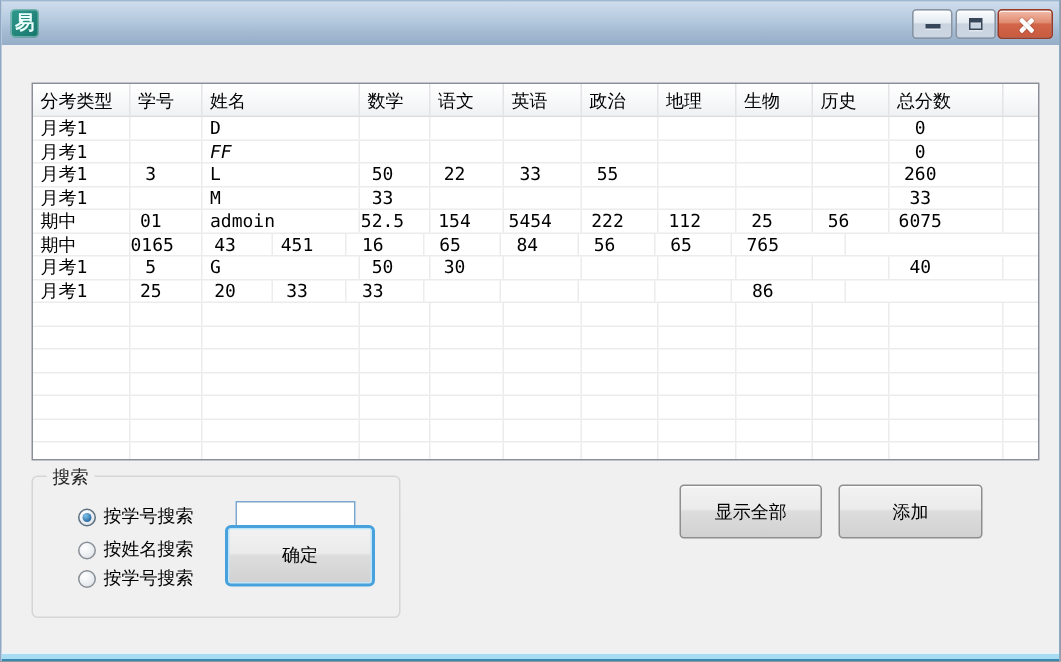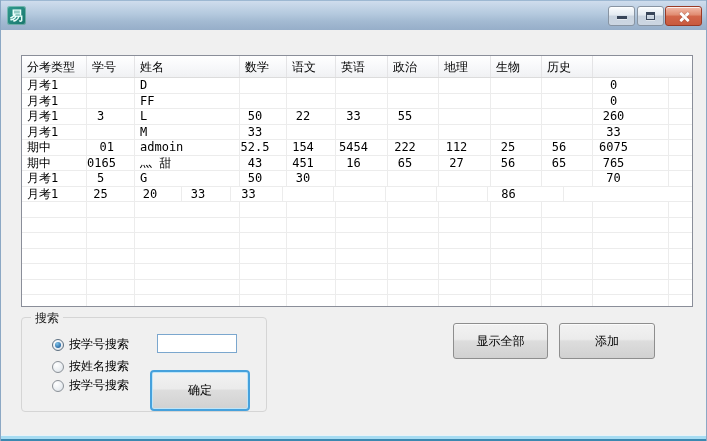--- a/index.html
+++ b/index.html
@@ -61,21 +61,21 @@
   .radio-dot.selected::after{content:"";position:absolute;left:2px;top:2px;width:6px;height:6px;border-radius:50%;
     background:radial-gradient(circle at 35% 30%,#7fc2e8 0%,#2f6fa8 70%,#1d4e7d 100%);}
   .search-input{position:absolute;left:135px;top:16px;width:80px;height:19px;box-sizing:border-box;
     border:1px solid #7ba7ce;background:#fff;font:12px "DejaVu Sans Mono","Liberation Mono",monospace;
     padding:0 3px;outline:none;}
   
   .btn{position:absolute;box-sizing:border-box;border:1px solid #8e8e8e;border-radius:3px;
     background:linear-gradient(#f2f2f2,#ebebeb 45%,#dddddd 50%,#d1d1d1);
     font-family:"DejaVu Sans","Liberation Sans",sans-serif;font-size:12px;color:#000;
     box-shadow:inset 0 1px 0 #fbfbfb;cursor:default;}
-  .btn.confirm{left:128px;top:52px;width:100px;height:41px;border:2px solid #46a1dc;border-radius:4px;
+  .btn.confirm{left:128px;top:32px;width:100px;height:41px;border:2px solid #46a1dc;border-radius:4px;
     box-shadow:inset 0 0 0 1px #bfe5f8, inset 0 1px 0 #ffffff;}
   .btn.show-all{left:452px;top:323px;width:95px;height:36px;}
   .btn.add{left:558px;top:323px;width:96px;height:36px;}
   
   .bottom-border{position:absolute;left:0;right:0;bottom:0;height:6px;
     background:linear-gradient(to bottom,#e8f3f9 0,#e8f3f9 1px,#a7dcf2 1px,#a7dcf2 4px,#3b88b0 4px,#3b88b0 6px);}
 </style>
 </head>
 <body>
 
@@ -99,41 +99,42 @@
         <div class="h-cell" style="width: 65px;">分考类型</div>
         <div class="h-cell" style="width: 48px;">学号</div>
         <div class="h-cell" style="width: 105px;">姓名</div>
         <div class="h-cell" style="width: 47px;">数学</div>
         <div class="h-cell" style="width: 49px;">语文</div>
         <div class="h-cell" style="width: 52px;">英语</div>
         <div class="h-cell" style="width: 51px;">政治</div>
         <div class="h-cell" style="width: 52px;">地理</div>
         <div class="h-cell" style="width: 51px;">生物</div>
         <div class="h-cell" style="width: 51px;">历史</div>
+        <div class="h-cell" style="width: 76px;">总分数</div>
         <div class="h-cell h-fill"></div>
       </div>
     <div id="lvBody">
         <div class="lv-row">
           <div class="lv-cell c-left" style="width: 65px;">月考1</div>
           <div class="lv-cell c-id" style="width: 48px;"></div>
           <div class="lv-cell c-name" style="width: 105px;">D</div>
           <div class="lv-cell c-num" style="width: 47px;"></div>
           <div class="lv-cell c-num" style="width: 49px;"></div>
           <div class="lv-cell c-num" style="width: 52px;"></div>
           <div class="lv-cell c-num" style="width: 51px;"></div>
           <div class="lv-cell c-num" style="width: 52px;"></div>
           <div class="lv-cell c-num" style="width: 51px;"></div>
           <div class="lv-cell c-num" style="width: 51px;"></div>
           <div class="lv-cell c-total" style="width: 76px;">0</div>
           <div class="lv-cell c-fill"></div>
         </div>
         <div class="lv-row">
           <div class="lv-cell c-left" style="width: 65px;">月考1</div>
           <div class="lv-cell c-id" style="width: 48px;"></div>
-          <div class="lv-cell c-name" style="width: 105px;">FF</div>
+          <div class="lv-cell c-name" style="width: 105px; font-style: italic;">FF</div>
           <div class="lv-cell c-num" style="width: 47px;"></div>
           <div class="lv-cell c-num" style="width: 49px;"></div>
           <div class="lv-cell c-num" style="width: 52px;"></div>
           <div class="lv-cell c-num" style="width: 51px;"></div>
           <div class="lv-cell c-num" style="width: 52px;"></div>
           <div class="lv-cell c-num" style="width: 51px;"></div>
           <div class="lv-cell c-num" style="width: 51px;"></div>
           <div class="lv-cell c-total" style="width: 76px;">0</div>
           <div class="lv-cell c-fill"></div>
         </div>
@@ -160,58 +161,57 @@
           <div class="lv-cell c-num" style="width: 52px;"></div>
           <div class="lv-cell c-num" style="width: 51px;"></div>
           <div class="lv-cell c-num" style="width: 52px;"></div>
           <div class="lv-cell c-num" style="width: 51px;"></div>
           <div class="lv-cell c-num" style="width: 51px;"></div>
           <div class="lv-cell c-total" style="width: 76px;">33</div>
           <div class="lv-cell c-fill"></div>
         </div>
         <div class="lv-row">
           <div class="lv-cell c-left" style="width: 65px;">期中</div>
-          <div class="lv-cell c-id" style="width: 48px; text-align: right;">01</div>
+          <div class="lv-cell c-id" style="width: 48px;">01</div>
           <div class="lv-cell c-name" style="width: 105px;">admoin</div>
           <div class="lv-cell c-num" style="width: 47px;">52.5</div>
           <div class="lv-cell c-num" style="width: 49px;">154</div>
           <div class="lv-cell c-num" style="width: 52px;">5454</div>
           <div class="lv-cell c-num" style="width: 51px;">222</div>
           <div class="lv-cell c-num" style="width: 52px;">112</div>
           <div class="lv-cell c-num" style="width: 51px;">25</div>
           <div class="lv-cell c-num" style="width: 51px;">56</div>
           <div class="lv-cell c-total" style="width: 76px;">6075</div>
           <div class="lv-cell c-fill"></div>
         </div>
         <div class="lv-row">
           <div class="lv-cell c-left" style="width: 65px;">期中</div>
           <div class="lv-cell c-id" style="width: 48px;">0165</div>
-          <div class="lv-cell c-name" style="width: 105px;">灬 甜</div>
           <div class="lv-cell c-num" style="width: 47px;">43</div>
           <div class="lv-cell c-num" style="width: 49px;">451</div>
           <div class="lv-cell c-num" style="width: 52px;">16</div>
           <div class="lv-cell c-num" style="width: 51px;">65</div>
-          <div class="lv-cell c-num" style="width: 52px;">27</div>
+          <div class="lv-cell c-num" style="width: 52px;">84</div>
           <div class="lv-cell c-num" style="width: 51px;">56</div>
           <div class="lv-cell c-num" style="width: 51px;">65</div>
           <div class="lv-cell c-total" style="width: 76px;">765</div>
           <div class="lv-cell c-fill"></div>
         </div>
         <div class="lv-row">
           <div class="lv-cell c-left" style="width: 65px;">月考1</div>
           <div class="lv-cell c-id" style="width: 48px;">5</div>
           <div class="lv-cell c-name" style="width: 105px;">G</div>
           <div class="lv-cell c-num" style="width: 47px;">50</div>
           <div class="lv-cell c-num" style="width: 49px;">30</div>
           <div class="lv-cell c-num" style="width: 52px;"></div>
           <div class="lv-cell c-num" style="width: 51px;"></div>
           <div class="lv-cell c-num" style="width: 52px;"></div>
           <div class="lv-cell c-num" style="width: 51px;"></div>
           <div class="lv-cell c-num" style="width: 51px;"></div>
-          <div class="lv-cell c-total" style="width: 76px;">70</div>
+          <div class="lv-cell c-total" style="width: 76px;">40</div>
           <div class="lv-cell c-fill"></div>
         </div>
         <div class="lv-row">
           <div class="lv-cell c-left" style="width: 65px;">月考1</div>
           <div class="lv-cell c-id" style="width: 48px;">25</div>
           <div class="lv-cell c-num" style="width: 47px;">20</div>
           <div class="lv-cell c-num" style="width: 49px;">33</div>
           <div class="lv-cell c-num" style="width: 52px;">33</div>
           <div class="lv-cell c-num" style="width: 51px;"></div>
           <div class="lv-cell c-num" style="width: 52px;"></div>

